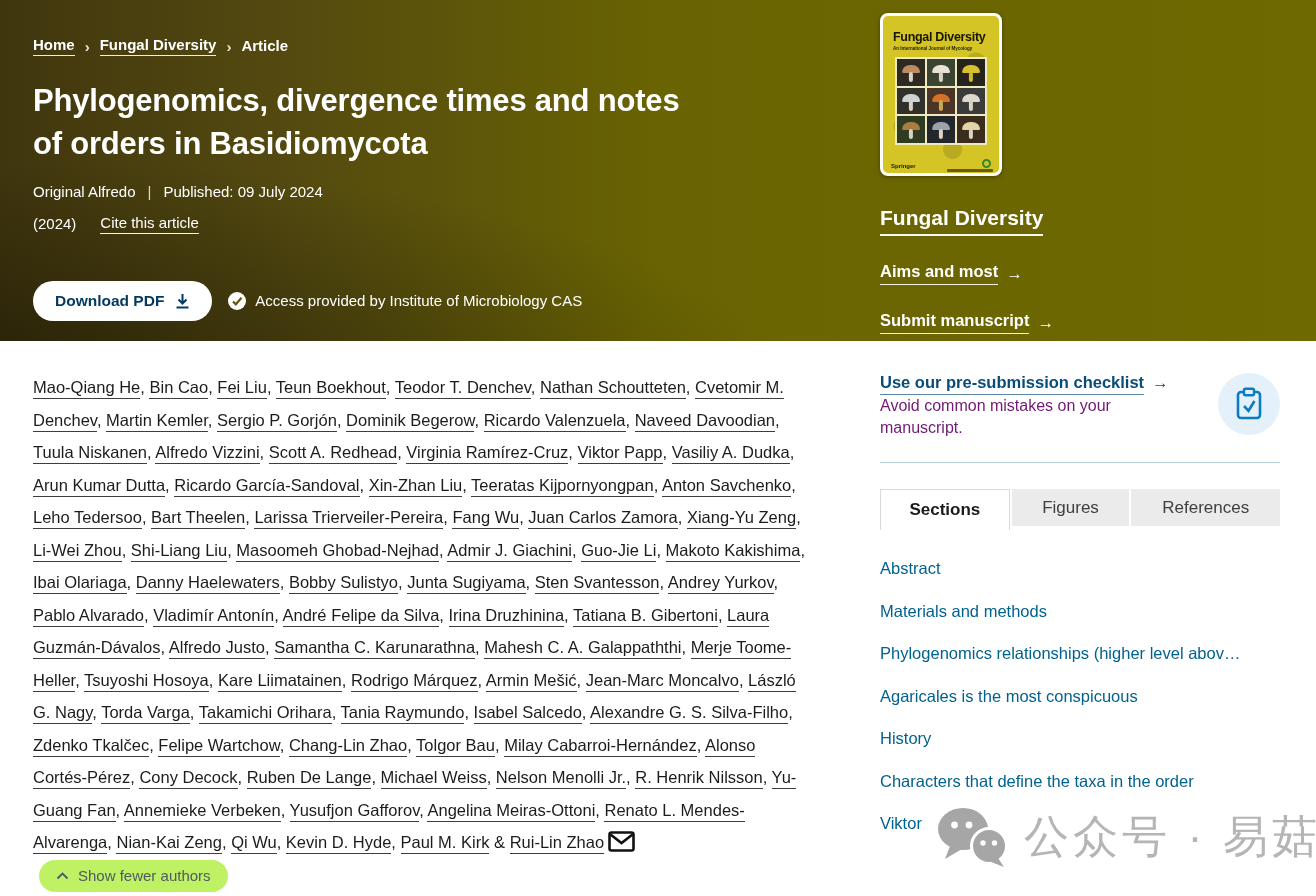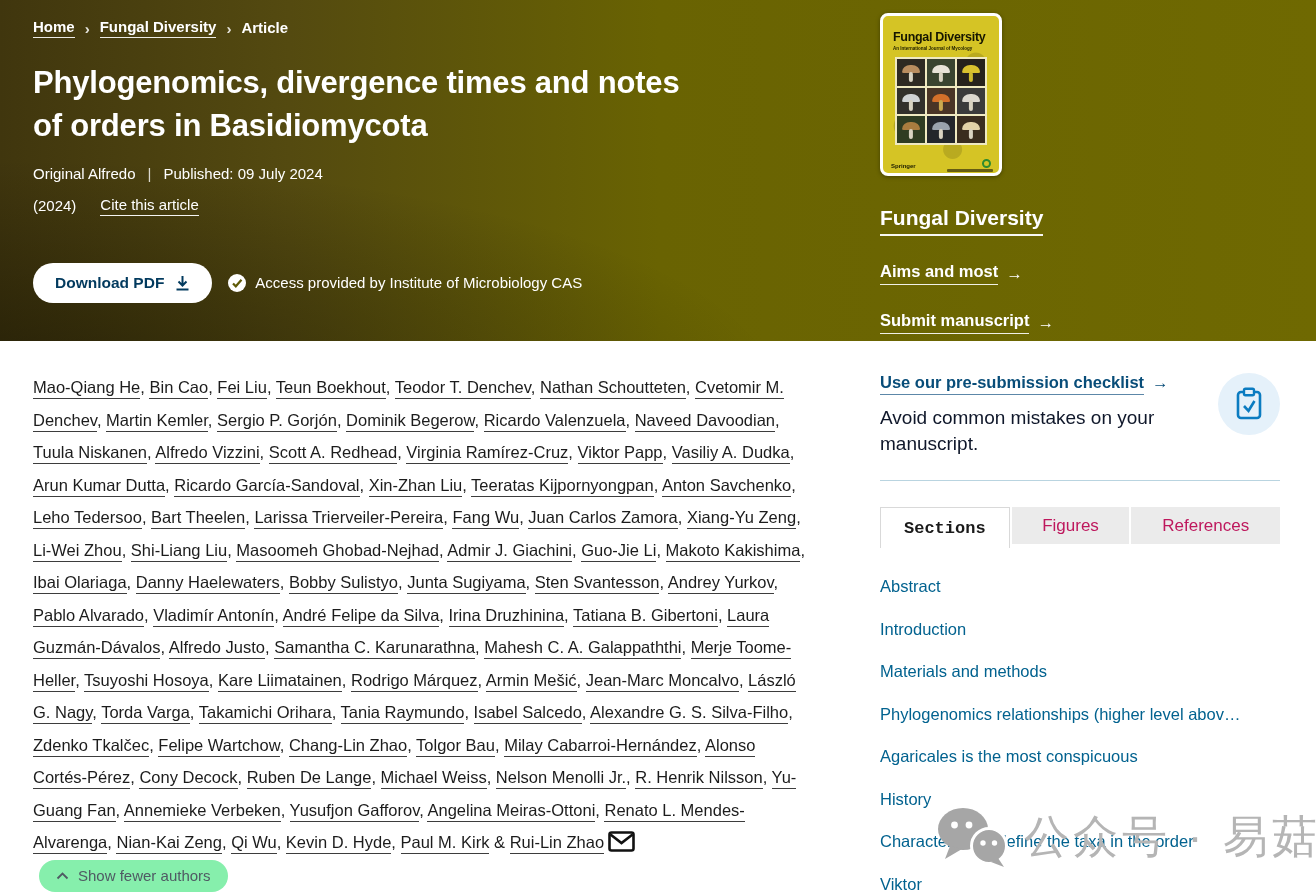--- a/index.html
+++ b/index.html
@@ -6,21 +6,21 @@
   html,body { width:1316px; height:896px; background:#fff; overflow:hidden;
     font-family:"Liberation Sans", sans-serif; }
   .page { position:relative; width:1316px; height:896px; overflow:hidden; }
 
   
   .banner { position:relative; width:100%; height:341px;
     background:
       radial-gradient(ellipse at 0% 115%, rgba(12,10,0,.50), rgba(12,10,0,0) 42%),
       linear-gradient(to right, #40360e 0%, #544a10 22%, #696302 50%, #6f6901 100%);
     color:#fff; }
-  .banner-left { position:absolute; left:33px; top:0; width:800px; }
+  .banner-left { position:absolute; left:33px; top:18px; width:800px; }
 
   .breadcrumb { margin-top:18px; font-size:15px; font-weight:bold; display:flex; align-items:center; gap:10px; }
   .bc-item { color:#fff; text-decoration:none; border-bottom:1.5px solid rgba(255,255,255,.9); padding-bottom:2px; }
   .bc-item.current { border-bottom:none; }
   .bc-sep { color:rgba(255,255,255,.85); font-size:15px; font-weight:bold; }
 
   h1.title { margin-top:24px; font-size:31px; line-height:1.38; font-weight:bold; letter-spacing:-.2px; color:#fff; max-width:800px; }
 
   .meta1 { margin-top:17px; font-size:15px; display:flex; align-items:center; gap:12px; color:#fff; }
   .meta-sep { color:rgba(255,255,255,.8); }
@@ -72,41 +72,41 @@
   .arrow { font-weight:bold; }
 
   
   main { position:relative; display:grid; grid-template-columns:775px 400px; column-gap:72px;
     padding:30px 36px 0 33px; }
 
   .authors { font-size:16.5px; line-height:1.97; color:#1c1c1c; }
   .author-link { color:#1c1c1c; text-decoration:none; border-bottom:1px solid #3d3d3d; padding-bottom:2px; }
   .mail-icon { display:inline-block; vertical-align:-4px; margin:0 6px 0 4px; }
   .btn-fewer { display:inline-flex; align-items:center; gap:9px; vertical-align:1px; margin-left:6px;
-    background:#86efac; border:none; border-radius:17px; height:32px; padding:0 17px;
+    background:#bef264; border:none; border-radius:17px; height:32px; padding:0 17px;
     font-family:inherit; font-size:15px; color:#4f5a63; cursor:pointer; }
 
   
   aside { padding-top:2px; }
   .checklist { display:flex; gap:16px; align-items:flex-start; }
   .cl-text { flex:1; }
   .cl-link { display:inline-flex; gap:8px; font-size:16.5px; font-weight:bold;
     color:#084d79; text-decoration:none; }
   .cl-link .lbl { border-bottom:1.5px solid #5c87a8; padding-bottom:2px; }
-  .cl-desc { margin-top:10px; font-size:19px; color:#0f172a; line-height:1.35; max-width:285px; }
+  .cl-desc { margin-top:0; font-size:16px; color:#701a75; line-height:1.35; max-width:285px; }
   .cl-badge { width:62px; height:62px; border-radius:50%; background:#e5f1fa; display:flex;
     align-items:center; justify-content:center; flex:0 0 auto; }
 
   .divider { border:none; border-top:1px solid #b9d4e0; margin-top:24px; }
 
   .tabs { margin-top:26px; display:flex; align-items:flex-start; }
   .tab { font-family:inherit; font-size:17px; cursor:pointer; text-align:center; }
   .tab.active { background:#fff; color:#1a1a1a; font-weight:bold; border:1px solid #d9d9d9; border-bottom:none; height:41px; }
-  .tab:not(.active) { background:#ebebeb; color:#be185d; border:none; border-left:2px solid #fff; height:37px; }
-  .tab:nth-child(1){ width:130px;font-family:Liberation Mono, monospace; } .tab:nth-child(2){ width:120px; } .tab:nth-child(3){ width:151px; }
+  .tab:not(.active) { background:#ebebeb; color:#404040; border:none; border-left:2px solid #fff; height:37px; }
+  .tab:nth-child(1){ width:130px; } .tab:nth-child(2){ width:120px; } .tab:nth-child(3){ width:151px; }
 
   .section-list { list-style:none; margin-top:29px; }
   .section-list li { margin-bottom:23.5px; white-space:nowrap; overflow:hidden; }
   .section-link { font-size:16.5px; color:#02628f; text-decoration:none; border-bottom:1px solid #6d9cb5; padding-bottom:3px; }
 
   
   .watermark { position:absolute; left:936px; top:806px; display:flex; align-items:center; gap:14px;
     z-index:6; pointer-events:none; }
   .wm-text { font-size:45px; color:#b5b5b5; letter-spacing:4px; white-space:nowrap; }
 </style>
@@ -227,21 +227,20 @@
       <hr class="divider">
 
       <div class="tabs" id="tabs">
           <button class="tab active">Sections</button>
           <button class="tab">Figures</button>
           <button class="tab">References</button>
         </div>
 
       <ul class="section-list" id="section-list">
           <li><a href="#" class="section-link">Abstract</a></li>
-          <li><a href="#" class="section-link">Introduction</a></li>
           <li><a href="#" class="section-link">Materials and methods</a></li>
           <li><a href="#" class="section-link">Phylogenomics relationships (higher level abov…</a></li>
           <li><a href="#" class="section-link">Agaricales is the most conspicuous</a></li>
           <li><a href="#" class="section-link">History</a></li>
           <li><a href="#" class="section-link">Characters that define the taxa in the order</a></li>
           <li><a href="#" class="section-link">Viktor</a></li>
         </ul>
     </aside>
   </main>
 

